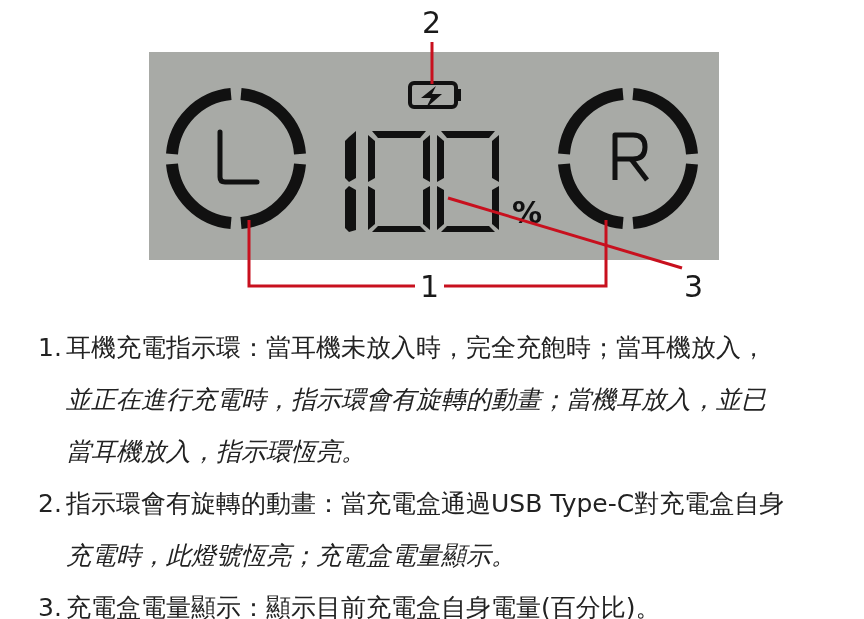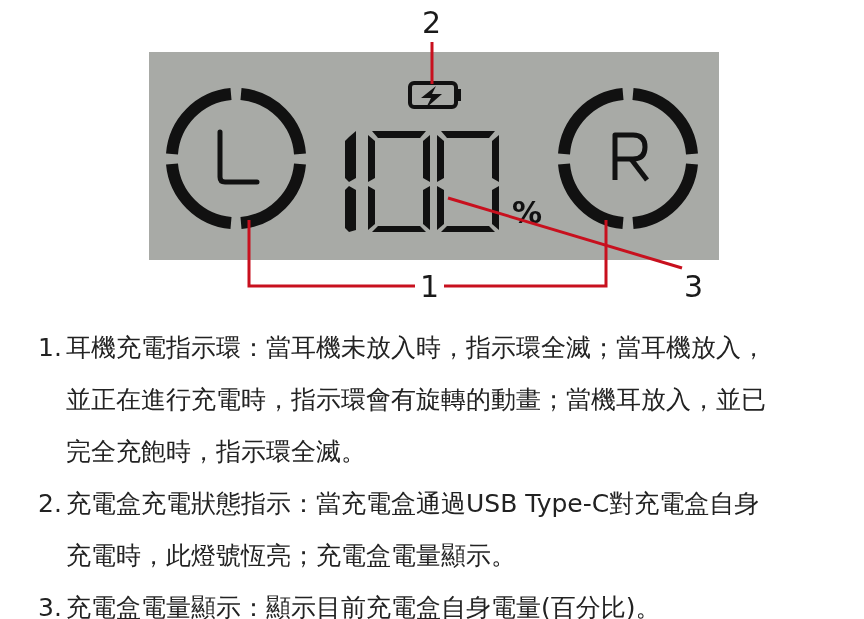--- a/index.html
+++ b/index.html
@@ -4,21 +4,21 @@
   <style>
     html, body { margin: 0; padding: 0; background: #ffffff; }
     body { width: 864px; height: 619px; position: relative; overflow: hidden;
            font-family: "DejaVu Sans", "Liberation Sans", sans-serif; color: #222; }
     #diagram { position: absolute; left: 0; top: 0; width: 864px; height: 310px; }
     .callout-num { position: absolute; font-size: 30px; line-height: 30px; color: #1a1a1a;
                    font-family: "DejaVu Sans", sans-serif; }
     .desc { position: absolute; left: 38px; top: 322px; width: 826px; }
     .item { font-size: 25px; line-height: 52px; letter-spacing: 0px; white-space: nowrap; }
     .item .num { display: inline-block; width: 28px; }
-    .item .cont { padding-left: 28px; }
+    .item .cont { padding-left: 28px; font-style: italic; }
   </style>
 </head>
 <body>
 
 <div id="diagram">
   <svg width="864" height="310" viewBox="0 0 864 310" xmlns="http://www.w3.org/2000/svg">
 
     <rect x="149" y="52" width="570" height="208" fill="#a8aaa6"></rect>
 
     <g fill="none" stroke="#111" stroke-width="12">
@@ -78,24 +78,24 @@
     </g>
   </svg>
 
   <span class="callout-num" style="left:422px; top:8px;">2</span>
   <span class="callout-num" style="left:420px; top:272px;">1</span>
   <span class="callout-num" style="left:684px; top:272px;">3</span>
 </div>
 
 <div class="desc">
   <div class="item">
-    <div><span class="num">1.</span><span>耳機充電指示環：當耳機未放入時，指示環全滅；當耳機放入，</span></div>
+    <div><span class="num">1.</span><span>耳機充電指示環：當耳機未放入時，完全充飽時；當耳機放入，</span></div>
     <div class="cont">並正在進行充電時，指示環會有旋轉的動畫；當機耳放入，並已</div>
-    <div class="cont">完全充飽時，指示環全滅。</div>
+    <div class="cont">當耳機放入，指示環恆亮。</div>
   </div>
   <div class="item">
-    <div><span class="num">2.</span><span>充電盒充電狀態指示：當充電盒通過USB Type-C對充電盒自身</span></div>
+    <div><span class="num">2.</span><span>指示環會有旋轉的動畫：當充電盒通過USB Type-C對充電盒自身</span></div>
     <div class="cont">充電時，此燈號恆亮；充電盒電量顯示。</div>
   </div>
   <div class="item">
     <div><span class="num">3.</span><span>充電盒電量顯示：顯示目前充電盒自身電量(百分比)。</span></div>
   </div>
 </div>
 
 </body></html>

